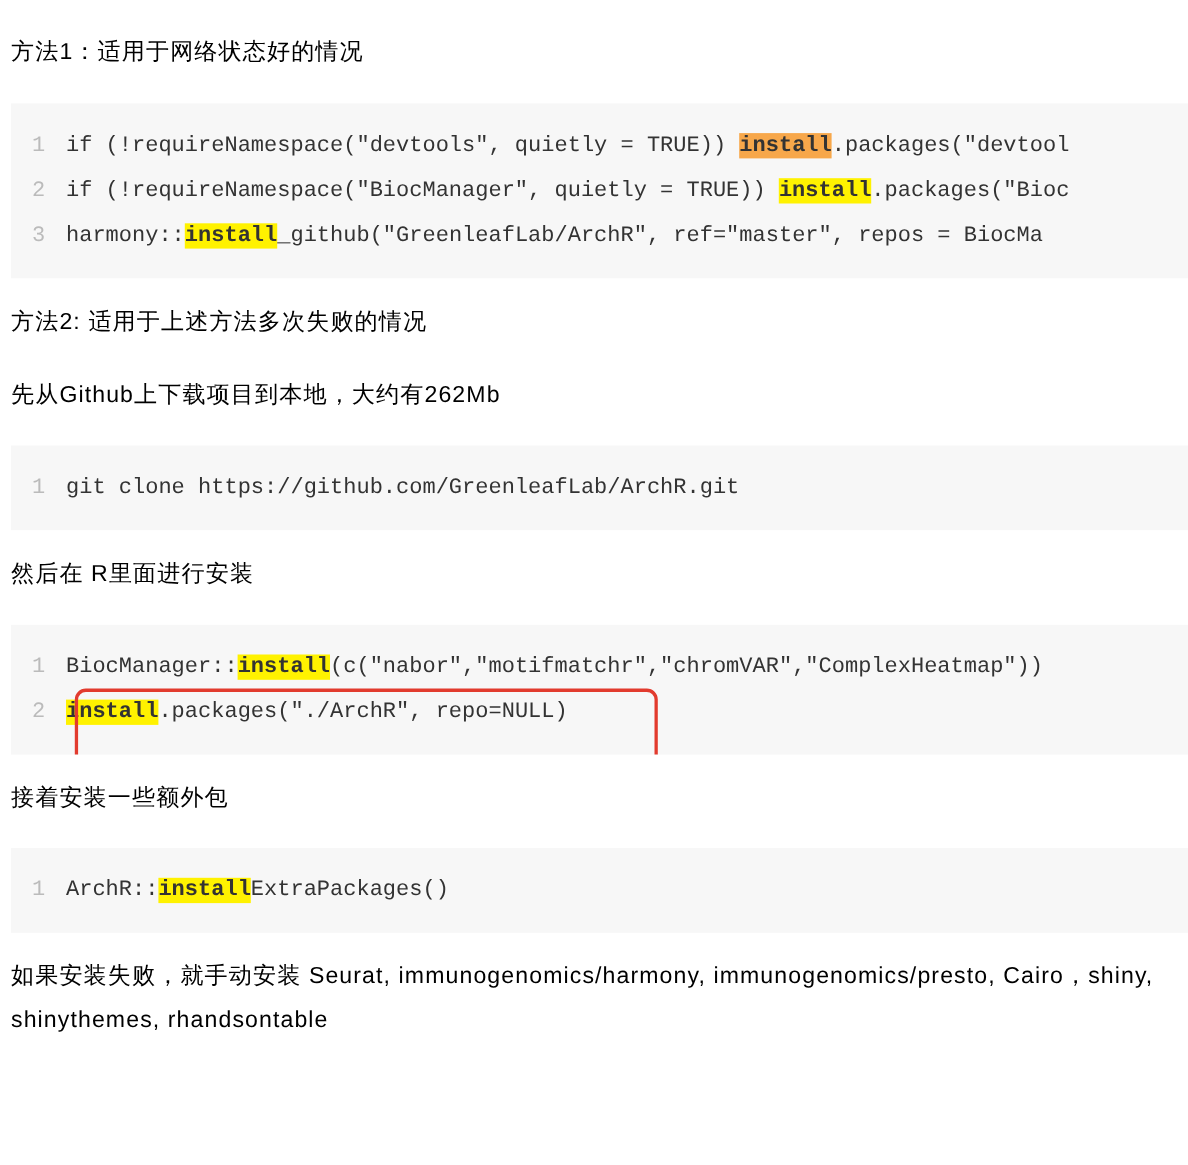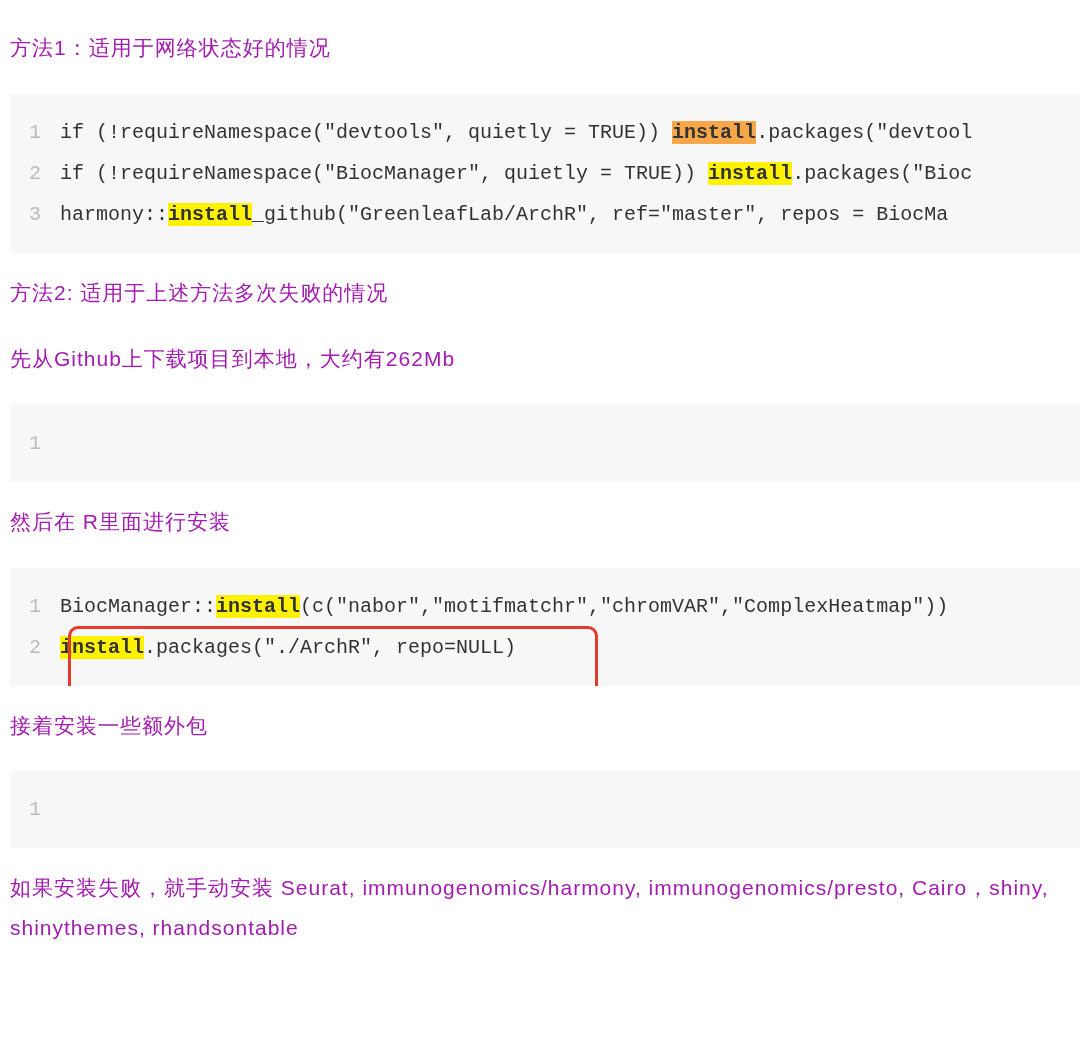--- a/index.html
+++ b/index.html
@@ -9,21 +9,21 @@
     color: #333;
     font-size: 20px;
     line-height: 1.6;
     padding: 10px 0 30px 10px;
     width: 1080px;
   }
   .para {
     margin: 18px 0 26px 0;
     font-size: 21px;
     letter-spacing: 1px;
-    color: #a21caf;
+    color: #000000;
     line-height: 1.9;
   }
   .codeblock {
     background: #f7f7f7;
     padding: 18px 0;
     margin: 20px 0;
     overflow: hidden;
     white-space: nowrap;
     position: relative;
   }
@@ -79,20 +79,21 @@
   </div>
 </div>
 
 <p class="para">方法2:  适用于上述方法多次失败的情况</p>
 
 <p class="para">先从Github上下载项目到本地，大约有262Mb</p>
 
 <div class="codeblock">
   <div class="codeline">
     <span class="ln">1</span>
+    <span class="code">git clone https://github.com/GreenleafLab/ArchR.git</span>
   </div>
 </div>
 
 <p class="para">然后在 R里面进行安装</p>
 
 <div class="codeblock redbox-container">
   <div class="codeline">
     <span class="ln">1</span>
     <span class="code"><span>BiocManager::</span><span class="hl-yellow">install</span><span>(c("nabor","motifmatchr","chromVAR","ComplexHeatmap"))</span></span>
   </div>
@@ -101,16 +102,17 @@
     <span class="code"><span class="hl-yellow">install</span><span>.packages("./ArchR", repo=NULL)</span></span>
   </div>
   <div class="redbox" style="left:58px; top:58px; width:530px; height:74px;"></div>
 </div>
 
 <p class="para">接着安装一些额外包</p>
 
 <div class="codeblock">
   <div class="codeline">
     <span class="ln">1</span>
+    <span class="code"><span>ArchR::</span><span class="hl-yellow">install</span><span>ExtraPackages()</span></span>
   </div>
 </div>
 
 <p class="para">如果安装失败，就手动安装 Seurat,  immunogenomics/harmony, immunogenomics/presto,   Cairo，shiny,  shinythemes,  rhandsontable</p>
 
 </body></html>

